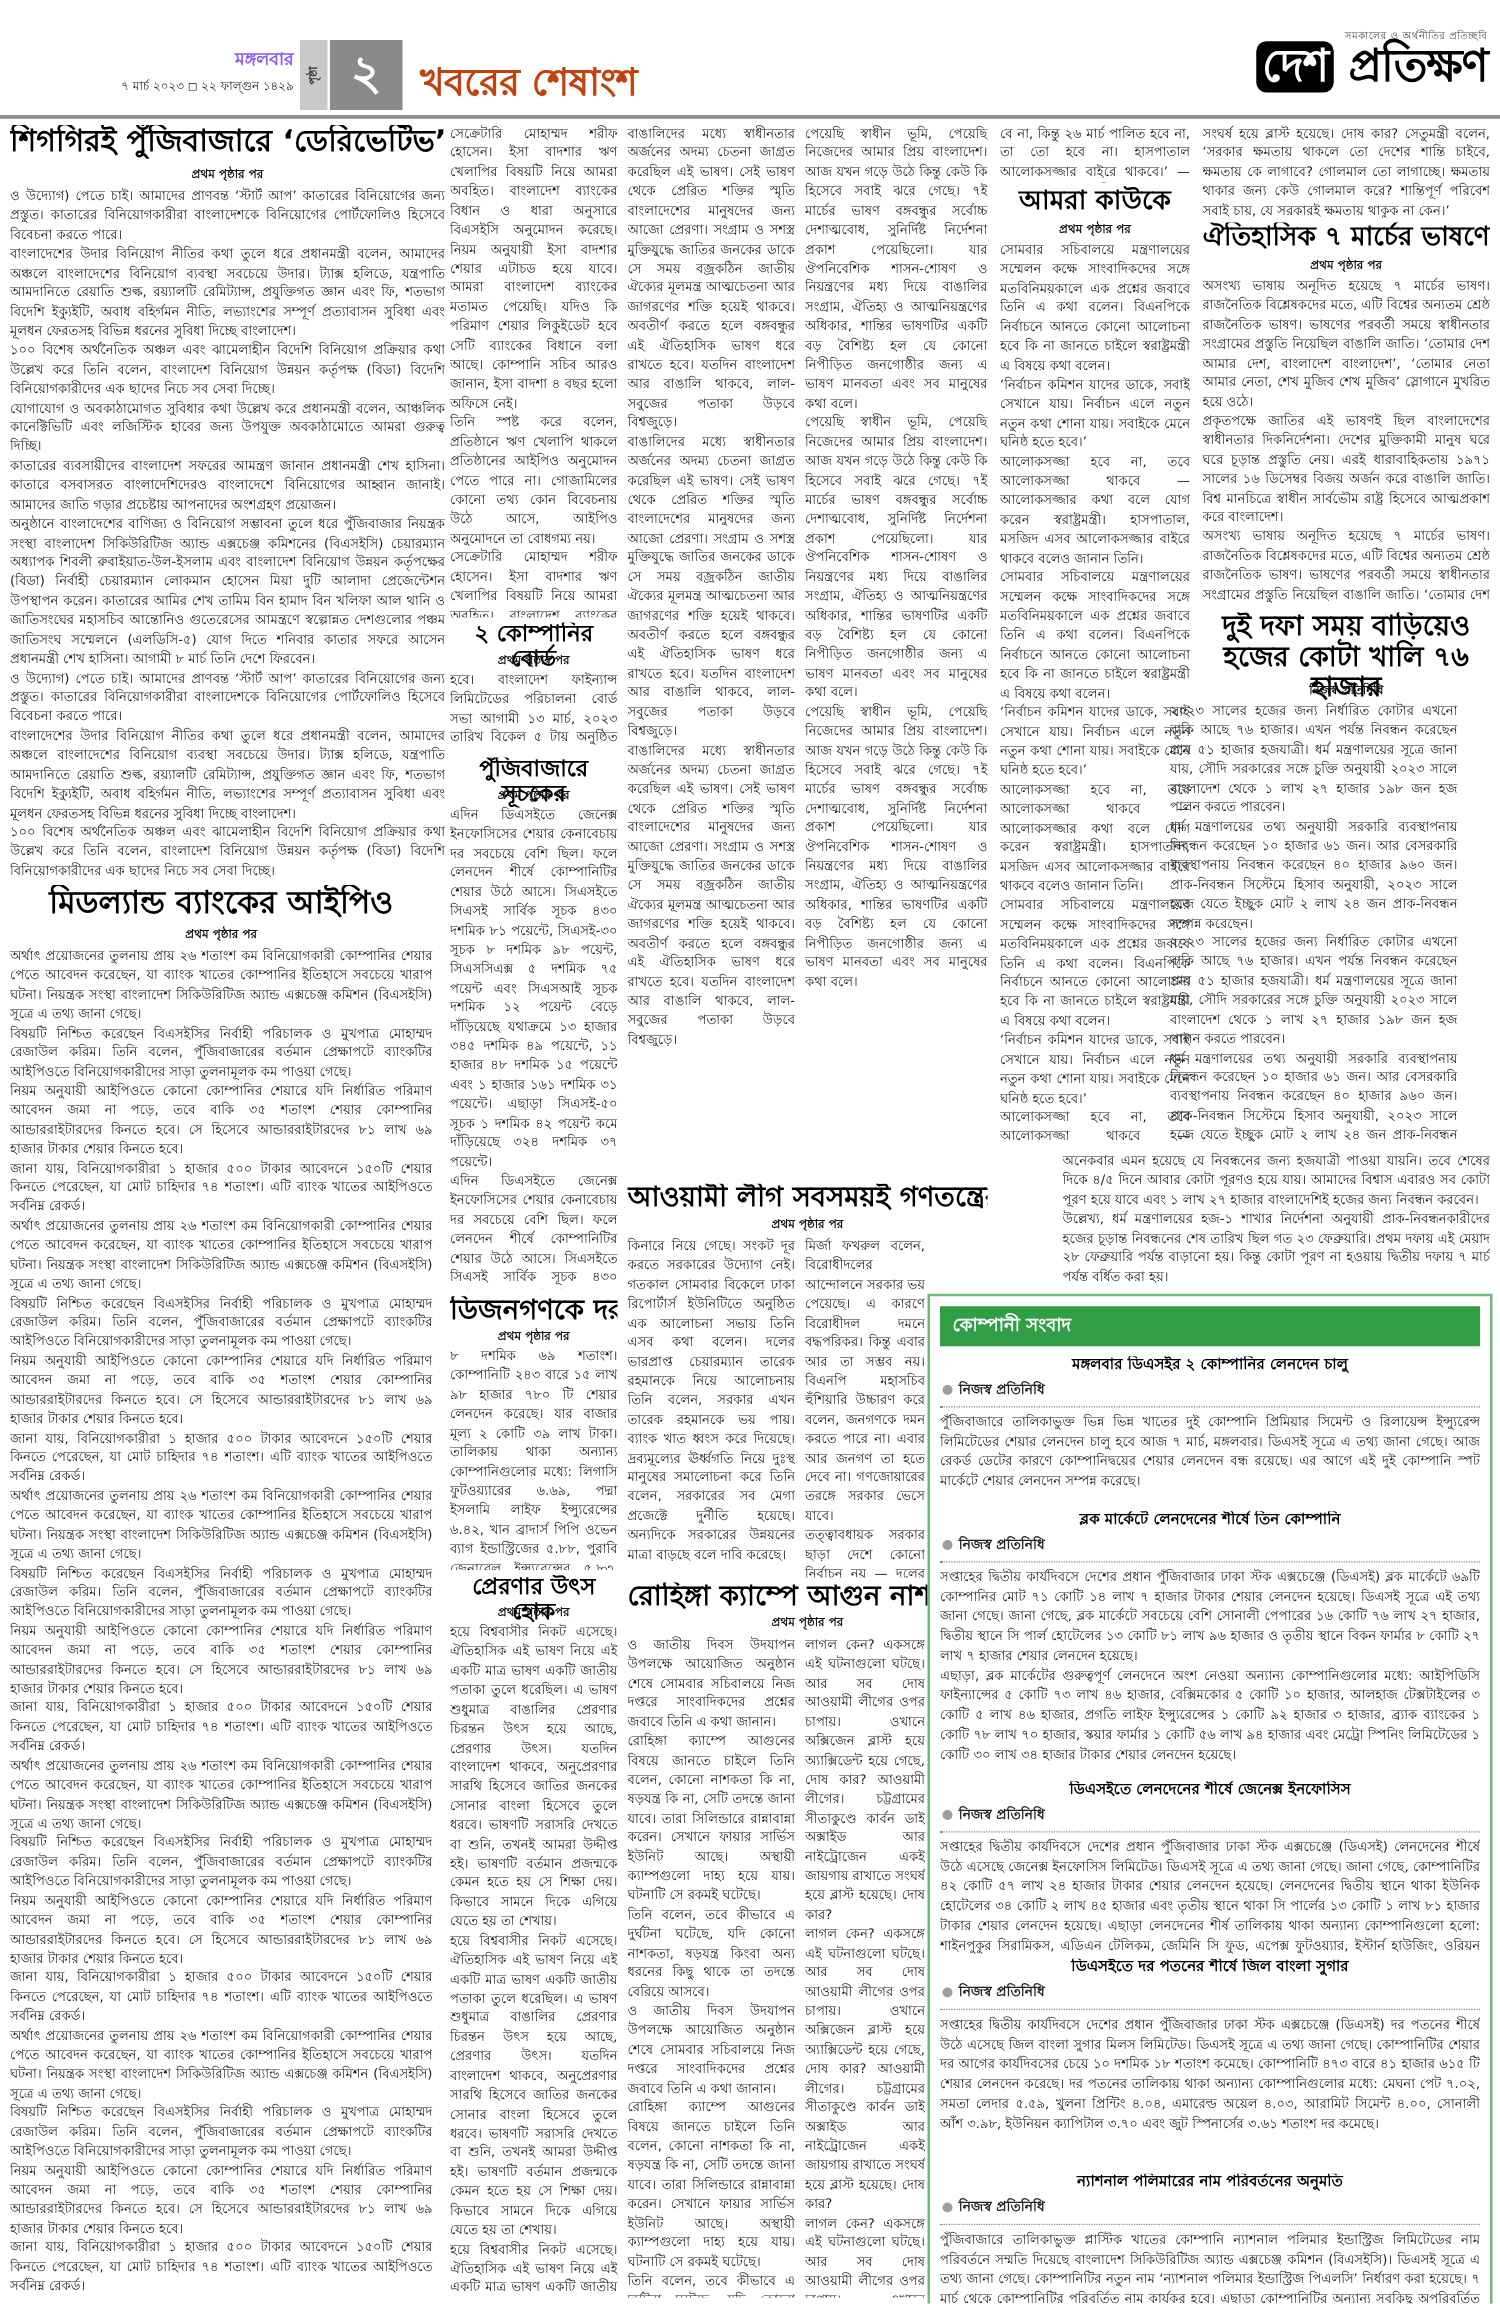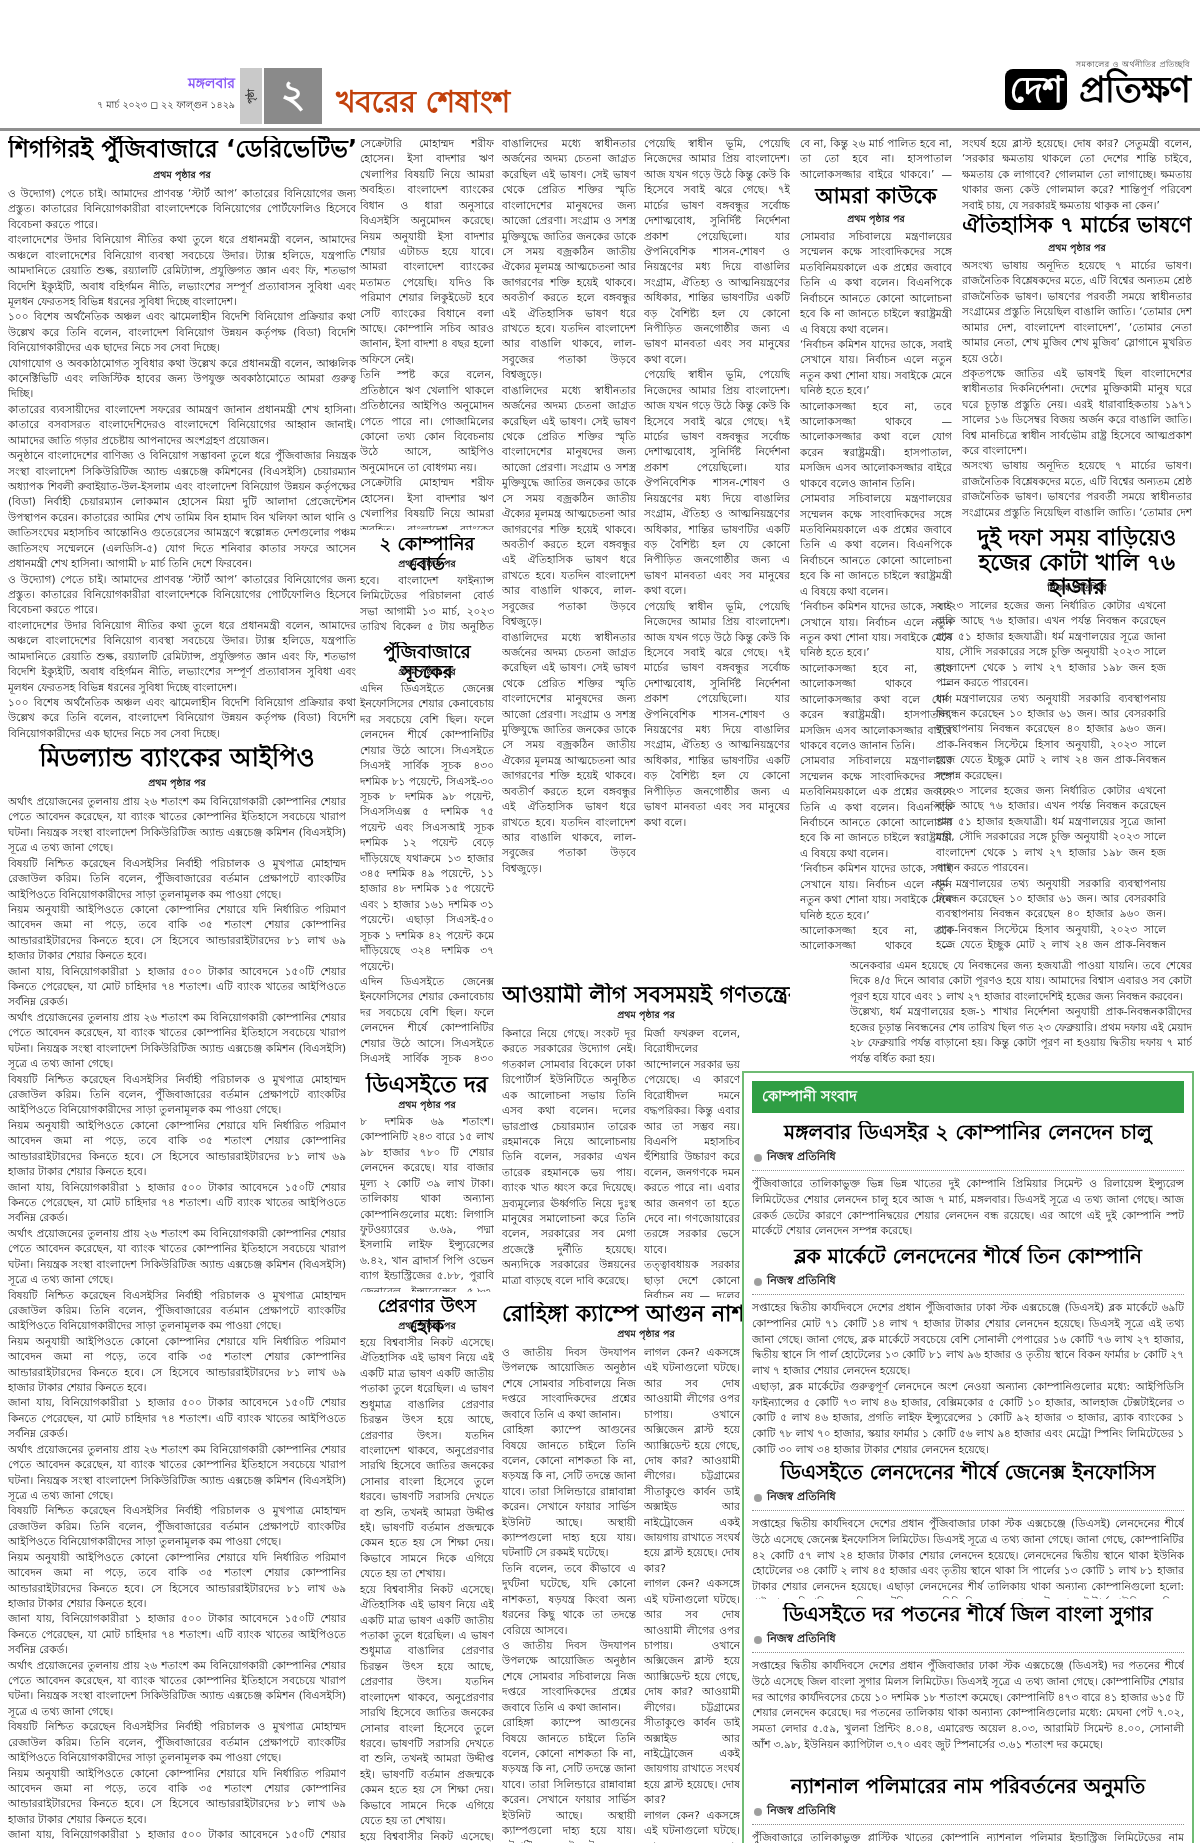--- a/index.html
+++ b/index.html
@@ -2,21 +2,21 @@
 <html lang="bn"><head>
 <meta charset="utf-8">
 <style>
   * { margin:0; padding:0; box-sizing:border-box; }
   html,body { background:#ffffff; }
   .page {
     position:relative; width:1200px; height:1843px; margin:0 auto;
     background:#ffffff; overflow:hidden;
     font-family:"DejaVu Sans", sans-serif; color:#1c1c1c;
   }
-  .abs { position:absolute;margin-top:36px; }
+  .abs { position:absolute; }
   
   .date-day { font-size:14px; font-weight:bold; text-align:right; color:#8b5cf6; }
   .date-line { font-size:9.5px; text-align:right; color:#222; margin-top:2px; }
   .page-strip {
     background:#c9c9c9; color:#333; display:flex; align-items:center; justify-content:center;
   }
   .page-strip span { transform:rotate(-90deg); font-size:9px; font-weight:bold; white-space:nowrap; }
   .page-square {
     background:#8a8a8a; color:#ffffff; display:flex; align-items:center; justify-content:center;
     font-size:38px; font-weight:bold;
@@ -38,21 +38,21 @@
   .cont { font-size:9.5px; font-weight:bold; text-align:center; color:#111; overflow:hidden; }
   
   .company-box {
     border:2px solid #6fbb74; background:#ffffff; padding:8px; overflow:hidden;
   }
   .company-bar {
     background:#2f9e44; color:#ffffff; font-size:14.5px; font-weight:bold;
     padding:4px 10px; margin-bottom:8px;
   }
   .cb-item { overflow:hidden; margin-bottom:4px; }
-  .cb-h { font-size:20px; font-weight:bold; color:#000; text-align:center; line-height:1.15; }
+  .cb-h { font-size:12px; font-weight:bold; color:#000; text-align:center; line-height:1.15; }
   .cb-byline { display:flex; align-items:center; gap:5px; margin:4px 0 3px 2px;
                font-size:11px; font-weight:bold; color:#222; }
   .cb-dot { width:8px; height:8px; border-radius:50%; background:#9e9e9e; display:inline-block; }
   .cb-rule { border-top:1.5px dotted #8a8a8a; margin:2px 0 5px 0; }
   .cb-body { font-size:10.5px; line-height:1.5; text-align:justify; white-space:pre-line; overflow:hidden; color:#1c1c1c; }
 </style>
 </head>
 <body>
 
 <div class="page">
@@ -123,21 +123,21 @@
 
   <div class="abs hl hl-18" style="left:360px; top:498px; width:134px;">২ কোম্পানির বোর্ড</div>
   <div class="abs cont" style="left:360px; top:521px; width:134px;">প্রথম পৃষ্ঠার পর</div>
   <div class="abs bt" style="left:360px; top:537px; width:134px; height:64px;">হবে। বাংলাদেশ ফাইন্যান্স লিমিটেডের পরিচালনা বোর্ড সভা আগামী ১৩ মার্চ, ২০২৩ তারিখ বিকেল ৫ টায় অনুষ্ঠিত হবে।</div>
 
   <div class="abs hl hl-18" style="left:360px; top:606px; width:134px;">পুঁজিবাজারে সূচকের</div>
   <div class="abs cont" style="left:360px; top:629px; width:134px;">প্রথম পৃষ্ঠার পর</div>
   <div class="abs bt" style="left:360px; top:645px; width:134px; height:386px;">এদিন ডিএসইতে জেনেক্স ইনফোসিসের শেয়ার কেনাবেচায় দর সবচেয়ে বেশি ছিল। ফলে লেনদেন শীর্ষে কোম্পানিটির শেয়ার উঠে আসে। সিএসইতে সিএসই সার্বিক সূচক ৪৩০ দশমিক ৮১ পয়েন্টে, সিএসই-৩০ সূচক ৮ দশমিক ৯৮ পয়েন্ট, সিএসসিএক্স ৫ দশমিক ৭৫ পয়েন্ট এবং সিএসআই সূচক দশমিক ১২ পয়েন্ট বেড়ে দাঁড়িয়েছে যথাক্রমে ১৩ হাজার ৩৪৫ দশমিক ৪৯ পয়েন্টে, ১১ হাজার ৪৮ দশমিক ১৫ পয়েন্টে এবং ১ হাজার ১৬১ দশমিক ৩১ পয়েন্টে। এছাড়া সিএসই-৫০ সূচক ১ দশমিক ৪২ পয়েন্ট কমে দাঁড়িয়েছে ৩২৪ দশমিক ৩৭ পয়েন্টে।
 এদিন ডিএসইতে জেনেক্স ইনফোসিসের শেয়ার কেনাবেচায় দর সবচেয়ে বেশি ছিল। ফলে লেনদেন শীর্ষে কোম্পানিটির শেয়ার উঠে আসে। সিএসইতে সিএসই সার্বিক সূচক ৪৩০ দশমিক ৮১ পয়েন্টে, সিএসই-৩০ সূচক ৮ দশমিক ৯৮ পয়েন্ট, সিএসসিএক্স ৫ দশমিক ৭৫ পয়েন্ট এবং সিএসআই সূচক দশমিক ১২ পয়েন্ট বেড়ে দাঁড়িয়েছে যথাক্রমে ১৩ হাজার ৩৪৫ দশমিক ৪৯ পয়েন্টে, ১১ হাজার ৪৮ দশমিক ১৫ পয়েন্টে এবং ১ হাজার ১৬১ দশমিক ৩১ পয়েন্টে। এছাড়া সিএসই-৫০ সূচক ১ দশমিক ৪২ পয়েন্ট কমে দাঁড়িয়েছে ৩২৪ দশমিক ৩৭ পয়েন্টে।</div>
 
-  <div class="abs hl hl-19" style="left:360px; top:1037px; width:134px;">ডিএসইতে দর</div>
+  <div class="abs hl hl-19" style="left:360px; top:1037px; width:134px;">ডিজনগণকে দর</div>
   <div class="abs cont" style="left:360px; top:1062px; width:134px;">প্রথম পৃষ্ঠার পর</div>
   <div class="abs bt" style="left:360px; top:1078px; width:134px; height:178px;">৮ দশমিক ৬৯ শতাংশ। কোম্পানিটি ২৪৩ বারে ১৫ লাখ ৯৮ হাজার ৭৮০ টি শেয়ার লেনদেন করেছে। যার বাজার মূল্য ২ কোটি ৩৯ লাখ টাকা। তালিকায় থাকা অন্যান্য কোম্পানিগুলোর মধ্যে: লিগাসি ফুটওয়্যারের ৬.৬৯, পদ্মা ইসলামি লাইফ ইন্স্যুরেন্সের ৬.৪২, খান ব্রাদার্স পিপি ওভেন ব্যাগ ইন্ডাস্ট্রিজের ৫.৮৮, পুরাবি জেনারেল ইন্স্যুরেন্সের ৫.৮৩, যমুনা অয়েলের ৫.৫৬, সি পার্ল হোটেলের ৫.২৯ এবং বিডি থাই অ্যালুমিনিয়াম লিমিটেডের ৫.২২ শতাংশ দর বেড়েছে।</div>
 
   <div class="abs hl hl-18" style="left:360px; top:1260px; width:134px;">প্রেরণার উৎস হোক</div>
   <div class="abs cont" style="left:360px; top:1283px; width:134px;">প্রথম পৃষ্ঠার পর</div>
   <div class="abs bt" style="left:360px; top:1299px; width:134px; height:539px;">হয়ে বিশ্ববাসীর নিকট এসেছে। ঐতিহাসিক এই ভাষণ নিয়ে এই একটি মাত্র ভাষণ একটি জাতীয় পতাকা তুলে ধরেছিল। এ ভাষণ শুধুমাত্র বাঙালির প্রেরণার চিরন্তন উৎস হয়ে আছে, প্রেরণার উৎস। যতদিন বাংলাদেশ থাকবে, অনুপ্রেরণার সারথি হিসেবে জাতির জনকের সোনার বাংলা হিসেবে তুলে ধরবে। ভাষণটি সরাসরি দেখতে বা শুনি, তখনই আমরা উদ্দীপ্ত হই। ভাষণটি বর্তমান প্রজন্মকে কেমন হতে হয় সে শিক্ষা দেয়। কিভাবে সামনে দিকে এগিয়ে যেতে হয় তা শেখায়।
 হয়ে বিশ্ববাসীর নিকট এসেছে। ঐতিহাসিক এই ভাষণ নিয়ে এই একটি মাত্র ভাষণ একটি জাতীয় পতাকা তুলে ধরেছিল। এ ভাষণ শুধুমাত্র বাঙালির প্রেরণার চিরন্তন উৎস হয়ে আছে, প্রেরণার উৎস। যতদিন বাংলাদেশ থাকবে, অনুপ্রেরণার সারথি হিসেবে জাতির জনকের সোনার বাংলা হিসেবে তুলে ধরবে। ভাষণটি সরাসরি দেখতে বা শুনি, তখনই আমরা উদ্দীপ্ত হই। ভাষণটি বর্তমান প্রজন্মকে কেমন হতে হয় সে শিক্ষা দেয়। কিভাবে সামনে দিকে এগিয়ে যেতে হয় তা শেখায়।
 হয়ে বিশ্ববাসীর নিকট এসেছে। ঐতিহাসিক এই ভাষণ নিয়ে এই একটি মাত্র ভাষণ একটি জাতীয় পতাকা তুলে ধরেছিল। এ ভাষণ শুধুমাত্র বাঙালির প্রেরণার চিরন্তন উৎস হয়ে আছে, প্রেরণার উৎস। যতদিন বাংলাদেশ থাকবে, অনুপ্রেরণার সারথি হিসেবে জাতির জনকের সোনার বাংলা হিসেবে তুলে ধরবে। ভাষণটি সরাসরি দেখতে বা শুনি, তখনই আমরা উদ্দীপ্ত হই। ভাষণটি বর্তমান প্রজন্মকে কেমন হতে হয় সে শিক্ষা দেয়। কিভাবে সামনে দিকে এগিয়ে যেতে হয় তা শেখায়।</div>
 
   <div class="abs bt" style="left:502px; top:100px; width:134px; height:843px;">বাঙালিদের মধ্যে স্বাধীনতার অর্জনের অদম্য চেতনা জাগ্রত করেছিল এই ভাষণ। সেই ভাষণ থেকে প্রেরিত শক্তির স্মৃতি বাংলাদেশের মানুষদের জন্য আজো প্রেরণা। সংগ্রাম ও সশস্ত্র মুক্তিযুদ্ধে জাতির জনকের ডাকে সে সময় বজ্রকঠিন জাতীয় ঐক্যের মূলমন্ত্র আত্মচেতনা আর জাগরণের শক্তি হয়েই থাকবে। অবতীর্ণ করতে হলে বঙ্গবন্ধুর এই ঐতিহাসিক ভাষণ ধরে রাখতে হবে। যতদিন বাংলাদেশ আর বাঙালি থাকবে, লাল-সবুজের পতাকা উড়বে বিশ্বজুড়ে।

